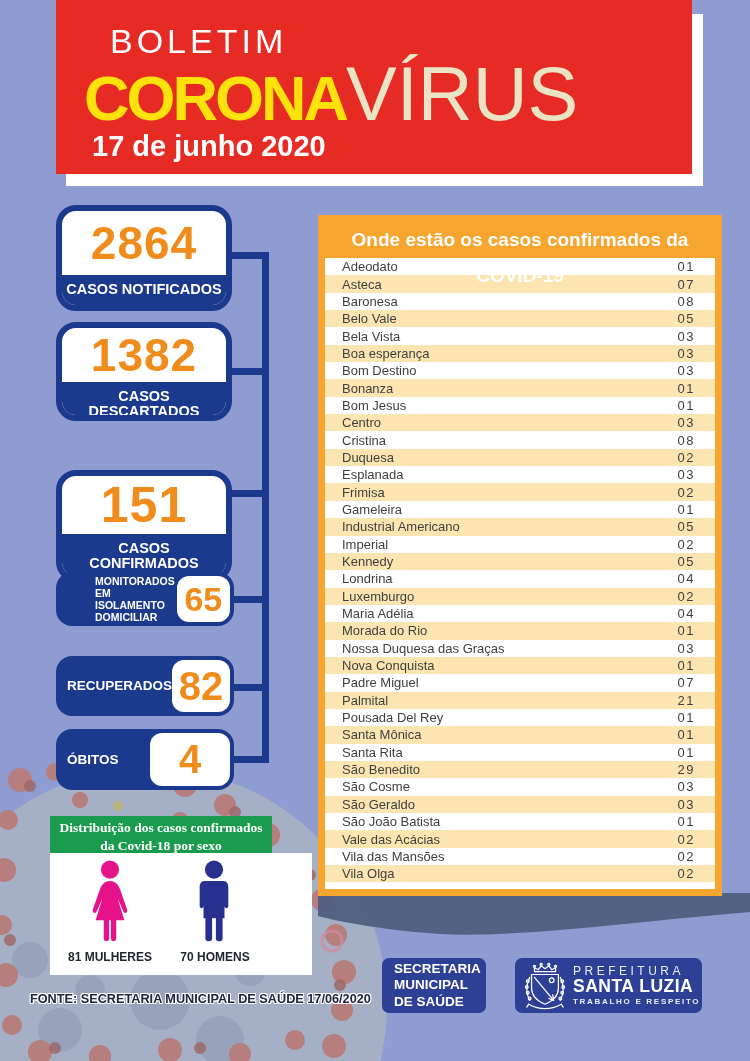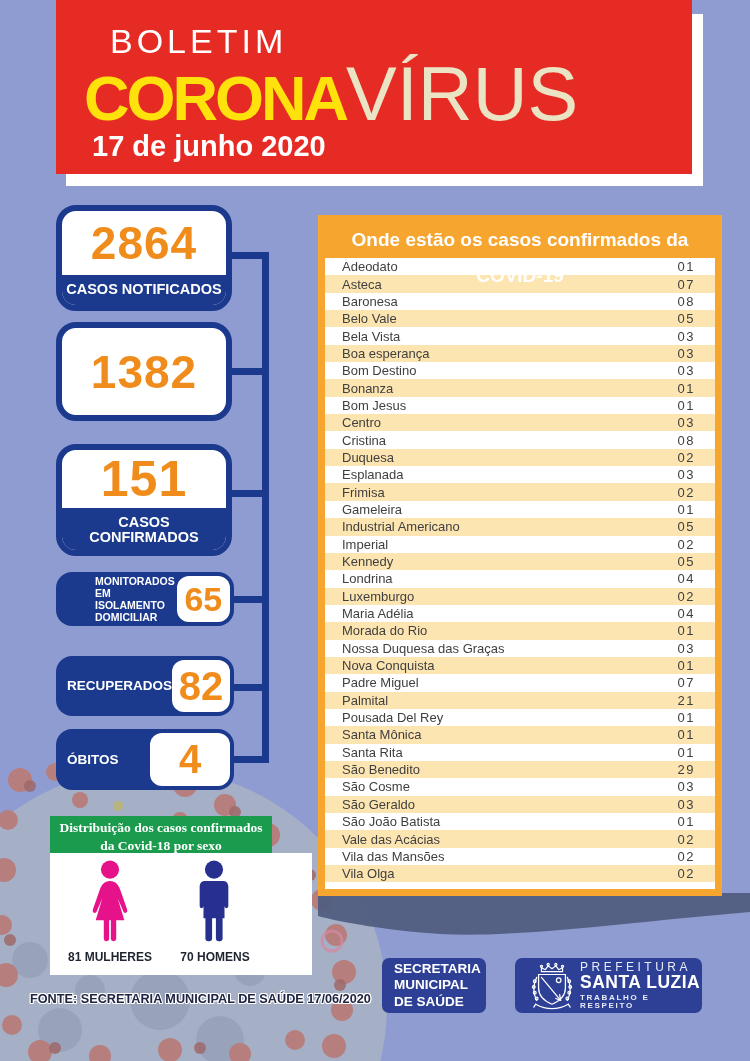--- a/index.html
+++ b/index.html
@@ -27,21 +27,21 @@
 
   
   .sbox{left:56px;width:176px;background:#fff;border:6px solid var(--navy);border-radius:20px;z-index:2;
         display:flex;flex-direction:column;overflow:hidden;box-sizing:border-box;}
   .sbox .num{flex:1;display:flex;align-items:center;justify-content:center;
              color:var(--orange);font-weight:800;font-size:46px;letter-spacing:1px;}
   .sbox .lbl{background:var(--navy);color:#fff;font-weight:700;font-size:14.5px;
              text-align:center;padding:7px 2px 9px;line-height:1;}
   #sbox1{top:205px;height:106px;}
   #sbox2{top:322px;height:99px;}
-  #sbox3{top:444px;height:112px;}
+  #sbox3{top:470px;height:112px;}
   #sbox3 .num{font-size:50px;}
 
   
   .ibox{left:56px;width:178px;background:var(--navy);border-radius:16px;z-index:2;
         display:flex;align-items:stretch;box-sizing:border-box;}
   .ibox .lbl{flex:1;display:flex;align-items:center;color:#fff;font-weight:700;
              padding-left:11px;line-height:1.15;}
   .ibox .numpanel{width:80px;margin:4px 4px 4px 0;background:#fff;border-radius:12px;
                   display:flex;align-items:center;justify-content:center;
                   color:var(--orange);font-weight:800;}
@@ -85,21 +85,21 @@
   
   .fonte{left:30px;top:991px;width:330px;z-index:3;font-size:13.5px;font-weight:800;color:#202543;
          transform:scaleX(.94);transform-origin:left;white-space:nowrap;
          text-shadow:-1px -1px 0 #fff,1px -1px 0 #fff,-1px 1px 0 #fff,1px 1px 0 #fff,0 1px 0 #fff,0 -1px 0 #fff,1px 0 0 #fff,-1px 0 0 #fff;}
 
   
   .badge1{left:382px;top:958px;width:104px;height:55px;background:var(--badge);border-radius:7px;z-index:3;
           color:#fff;font-size:13.5px;font-weight:600;line-height:1.2;
           display:flex;flex-direction:column;justify-content:center;padding-left:12px;box-sizing:border-box;}
   .badge2{left:515px;top:958px;width:187px;height:55px;background:var(--badge);border-radius:7px;z-index:3;
-          display:flex;align-items:center;padding-left:14px;box-sizing:border-box;}
+          display:flex;align-items:center;padding-left:7px;box-sizing:border-box;}
   .crest{width:46px;height:48px;flex:none;}
   .b2text{margin-left:5px;display:flex;flex-direction:column;line-height:1;}
   .b2l1{font-size:12px;letter-spacing:3.5px;color:#e8ecf8;font-weight:400;}
   .b2l2{font-size:17.5px;font-weight:800;color:#fff;letter-spacing:.5px;margin-top:1px;}
   .b2l3{font-size:8px;letter-spacing:1.7px;color:#e8ecf8;font-weight:600;margin-top:2px;}
 </style>
 </head>
 <body>
 
 <div class="canvas">
@@ -183,20 +183,21 @@
   <div class="abs stub" style="top:596px"></div>
   <div class="abs stub" style="top:684px"></div>
   <div class="abs stub" style="top:756px"></div>
 
   <div id="sbox1" class="abs sbox">
     <div class="num">2864</div>
     <div class="lbl">CASOS NOTIFICADOS</div>
   </div>
   <div id="sbox2" class="abs sbox">
     <div class="num">1382</div>
+    <div class="lbl">CASOS DESCARTADOS</div>
   </div>
   <div id="sbox3" class="abs sbox">
     <div class="num">151</div>
     <div class="lbl">CASOS CONFIRMADOS</div>
   </div>
 
   <div id="ibox1" class="abs ibox">
     <div class="lbl">MONITORADOS EM ISOLAMENTO DOMICILIAR</div>
     <div class="numpanel">65</div>
   </div>

